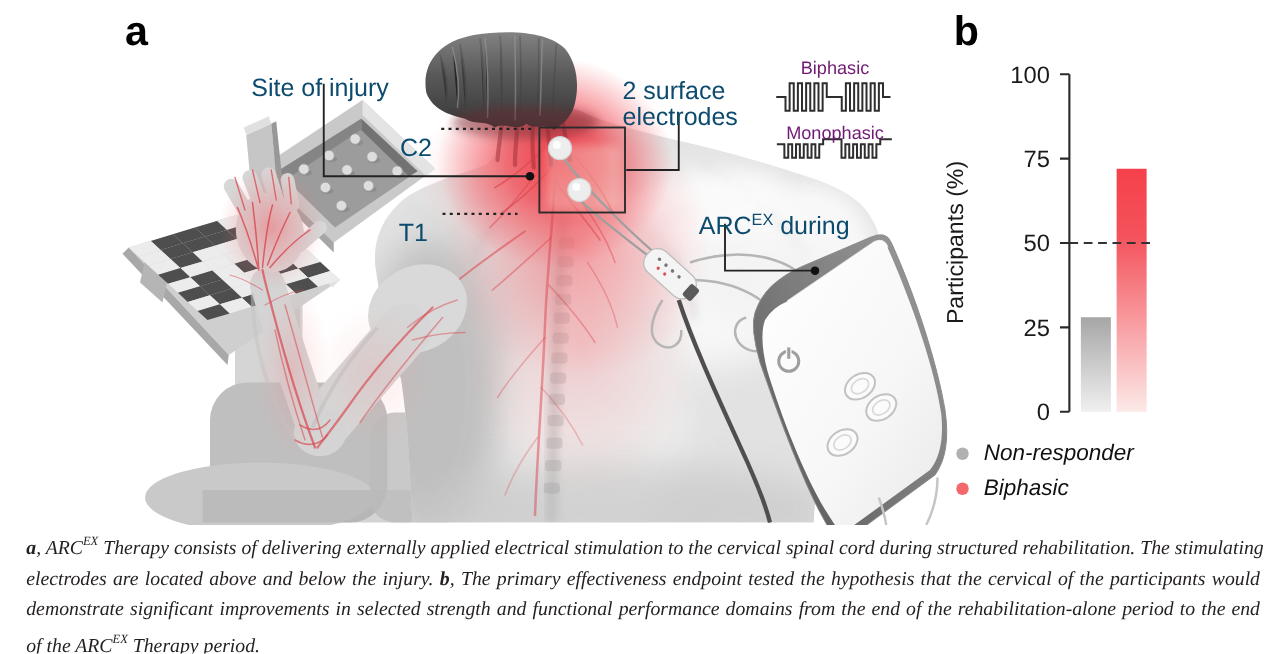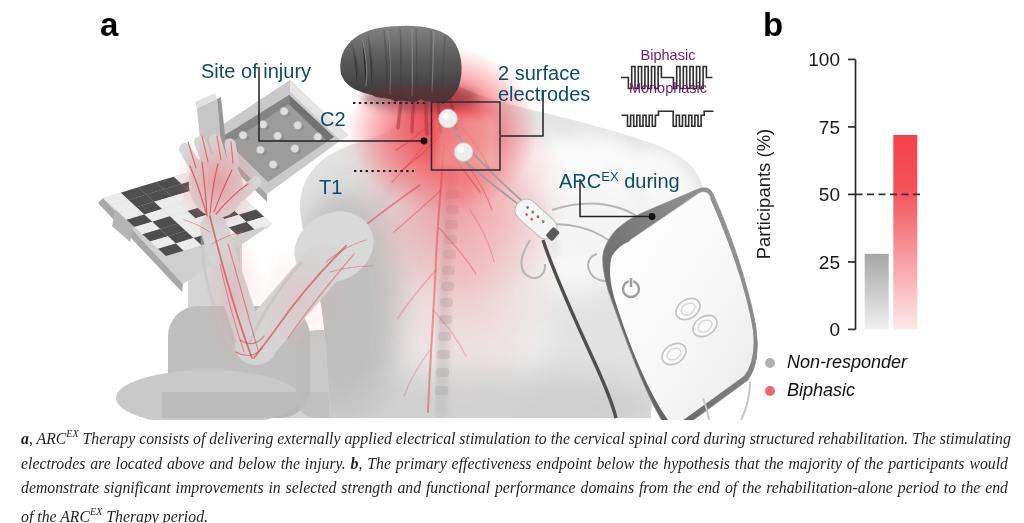--- a/index.html
+++ b/index.html
@@ -376,21 +376,21 @@
 
   <div class="abs panel-letter" style="left:100px;top:6px">a</div>
   <div class="abs panel-letter" style="left:763px;top:6px">b</div>
 
   <div class="abs ann" style="left:201px;top:44px">Site of injury</div>
   <div class="abs ann" style="left:320px;top:92px">C2</div>
   <div class="abs ann" style="left:319px;top:160px">T1</div>
   <div class="abs ann" style="left:498px;top:46px;white-space:normal;width:112px">2 surface electrodes</div>
   <div class="abs ann" style="left:559px;top:154px"><span>ARC</span><sup>EX</sup><span> during</span></div>
   <div class="abs wave-label" style="left:608px;top:47px">Biphasic</div>
-  <div class="abs wave-label" style="left:608px;top:80px">Monophasic</div>
+  <div class="abs wave-label" style="left:608px;top:99px">Monophasic</div>
 
   <svg class="abs" style="left:735px;top:30px" width="260" height="320" viewBox="0 0 260 320">
     <defs>
       <linearGradient id="barGray" x1="0" y1="0" x2="0" y2="1">
         <stop offset="0%" stop-color="#a6a6a6"></stop>
         <stop offset="100%" stop-color="#f0f0f0"></stop>
       </linearGradient>
       <linearGradient id="barRed" x1="0" y1="0" x2="0" y2="1">
         <stop offset="0%" stop-color="#f5414b"></stop>
         <stop offset="28%" stop-color="#f4525b"></stop>
@@ -420,17 +420,17 @@
     <span class="legend-dot" style="background:#b1b1b1"></span>
     <span class="legend-text">Non-responder</span>
   </div>
   <div class="abs legend-row" style="left:765px;top:380px">
     <span class="legend-dot" style="background:#f2686d"></span>
     <span class="legend-text">Biphasic</span>
   </div>
 
   <div id="caption" class="abs" style="left:21px;top:422.7px;width:987px">
       <div class="cap-line"><b>a</b><span>, ARC</span><sup>EX</sup><span> Therapy consists of delivering externally applied electrical stimulation to the cervical spinal cord during structured rehabilitation. The stimulating</span></div>
-      <div class="cap-line"><span>electrodes are located above and below the injury. </span><b>b</b><span>, The primary effectiveness endpoint below the hypothesis that the majority of the participants would</span></div>
+      <div class="cap-line"><span>electrodes are located above and below the injury. </span><b>b</b><span>, The primary effectiveness endpoint tested the hypothesis that the cervical of the participants would</span></div>
       <div class="cap-line"><span>demonstrate significant improvements in selected strength and functional performance domains from the end of the rehabilitation-alone period to the end</span></div>
       <div class="cap-line last"><span>of the ARC</span><sup>EX</sup><span> Therapy period.</span></div>
     </div>
 </div>
 
 </body></html>

